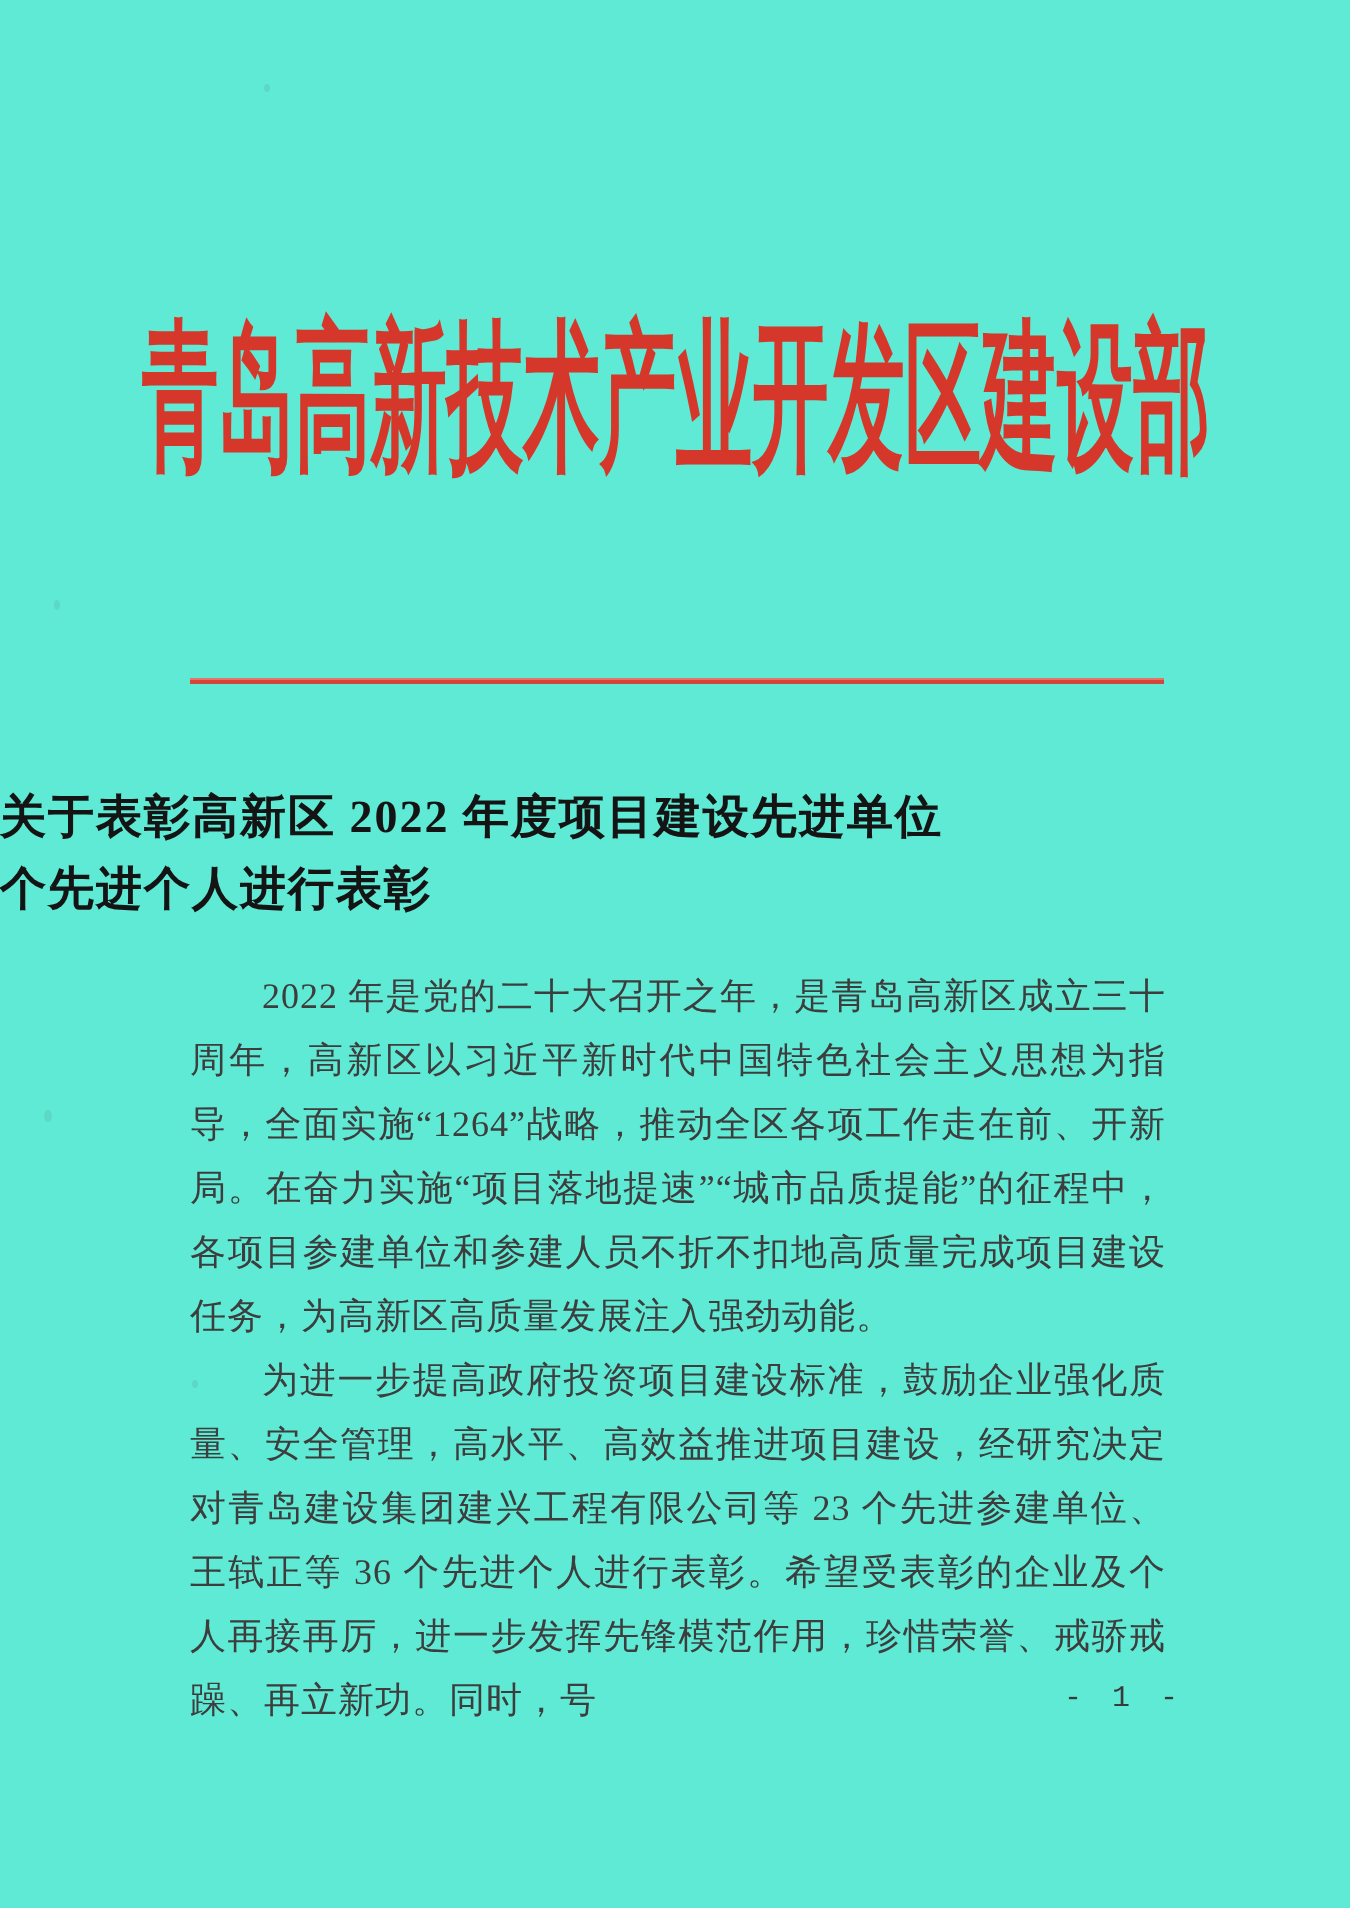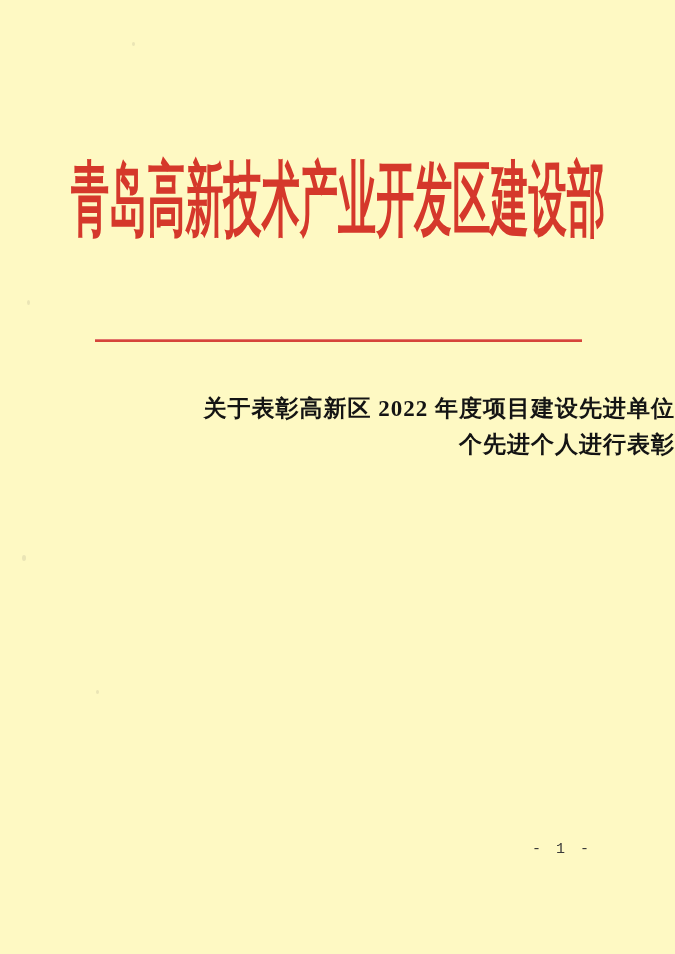--- a/index.html
+++ b/index.html
@@ -2,21 +2,21 @@
 <html><head>
 <meta charset="utf-8">
 <style>
   * { margin: 0; padding: 0; box-sizing: border-box; }
   html, body { background: #e8e8e8; }
   .page {
     position: relative;
     width: 675px;
     height: 954px;
     margin: 0 auto;
-    background: #fef9c3;
+    background: #5eead4;
     overflow: hidden;
     font-family: "Liberation Serif", "DejaVu Serif", serif;
   }
   .header-band {
     position: absolute;
     top: 148px;
     left: 0;
     width: 675px;
     height: 104px;
     display: flex;
@@ -48,21 +48,21 @@
     width: 487px;
     height: 3px;
     border-top: 1px solid #e2766d;
     background: #d6453a;
   }
   .doc-title {
     position: absolute;
     top: 391px;
     left: 0;
     width: 675px;
-    text-align: right;
+    text-align: left;
     font-weight: bold;
     font-size: 23px;
     line-height: 36px;
     color: #141414;
     letter-spacing: 1px;
   }
   .body-block {
     position: absolute;
     top: 482px;
     left: 95px;
@@ -107,20 +107,22 @@
 
 
   <div class="red-rule" style="background: rgb(214, 69, 58);"></div>
 
   <div class="doc-title">
     <div>关于表彰高新区 2022 年度项目建设先进单位</div>
     <div>个先进个人进行表彰</div>
   </div>
 
   <div class="body-block" style="color: rgb(61, 61, 61);">
+    <p>2022 年是党的二十大召开之年，是青岛高新区成立三十周年，高新区以习近平新时代中国特色社会主义思想为指导，全面实施“1264”战略，推动全区各项工作走在前、开新局。在奋力实施“项目落地提速”“城市品质提能”的征程中，各项目参建单位和参建人员不折不扣地高质量完成项目建设任务，为高新区高质量发展注入强劲动能。</p>
+    <p>为进一步提高政府投资项目建设标准，鼓励企业强化质量、安全管理，高水平、高效益推进项目建设，经研究决定对青岛建设集团建兴工程有限公司等 23 个先进参建单位、王轼正等 36 个先进个人进行表彰。希望受表彰的企业及个人再接再厉，进一步发挥先锋模范作用，珍惜荣誉、戒骄戒躁、再立新功。同时，号</p>
   </div>
 
   <div class="page-number">- 1 -</div>
 
   <div class="speck speck-1"></div>
   <div class="speck speck-2"></div>
   <div class="speck speck-3"></div>
   <div class="speck speck-4"></div>
 
 </div>

